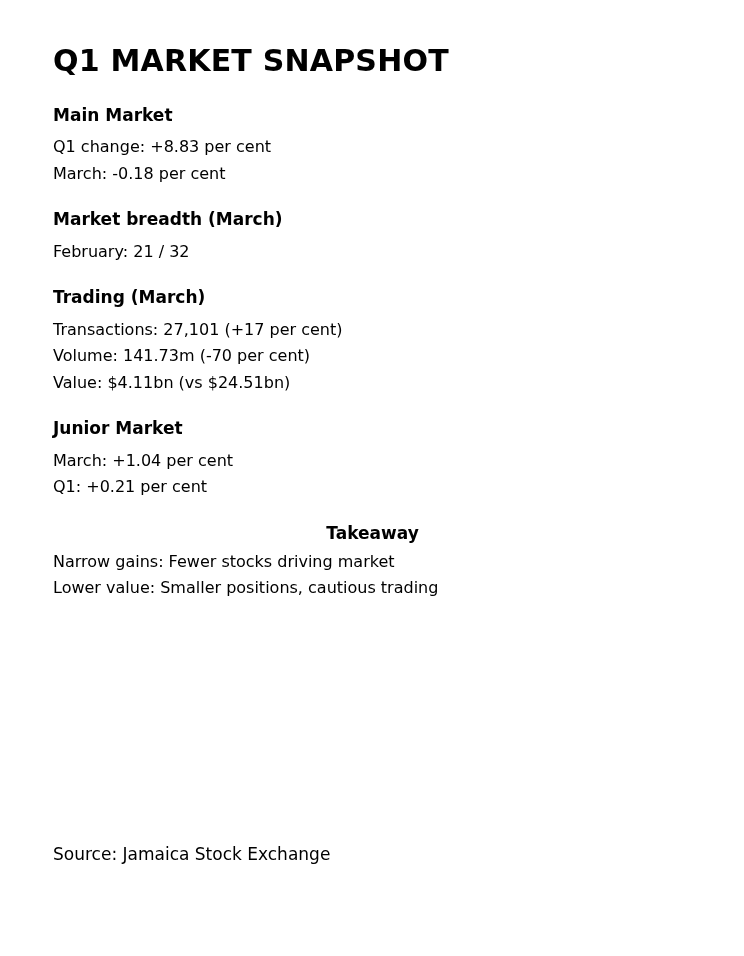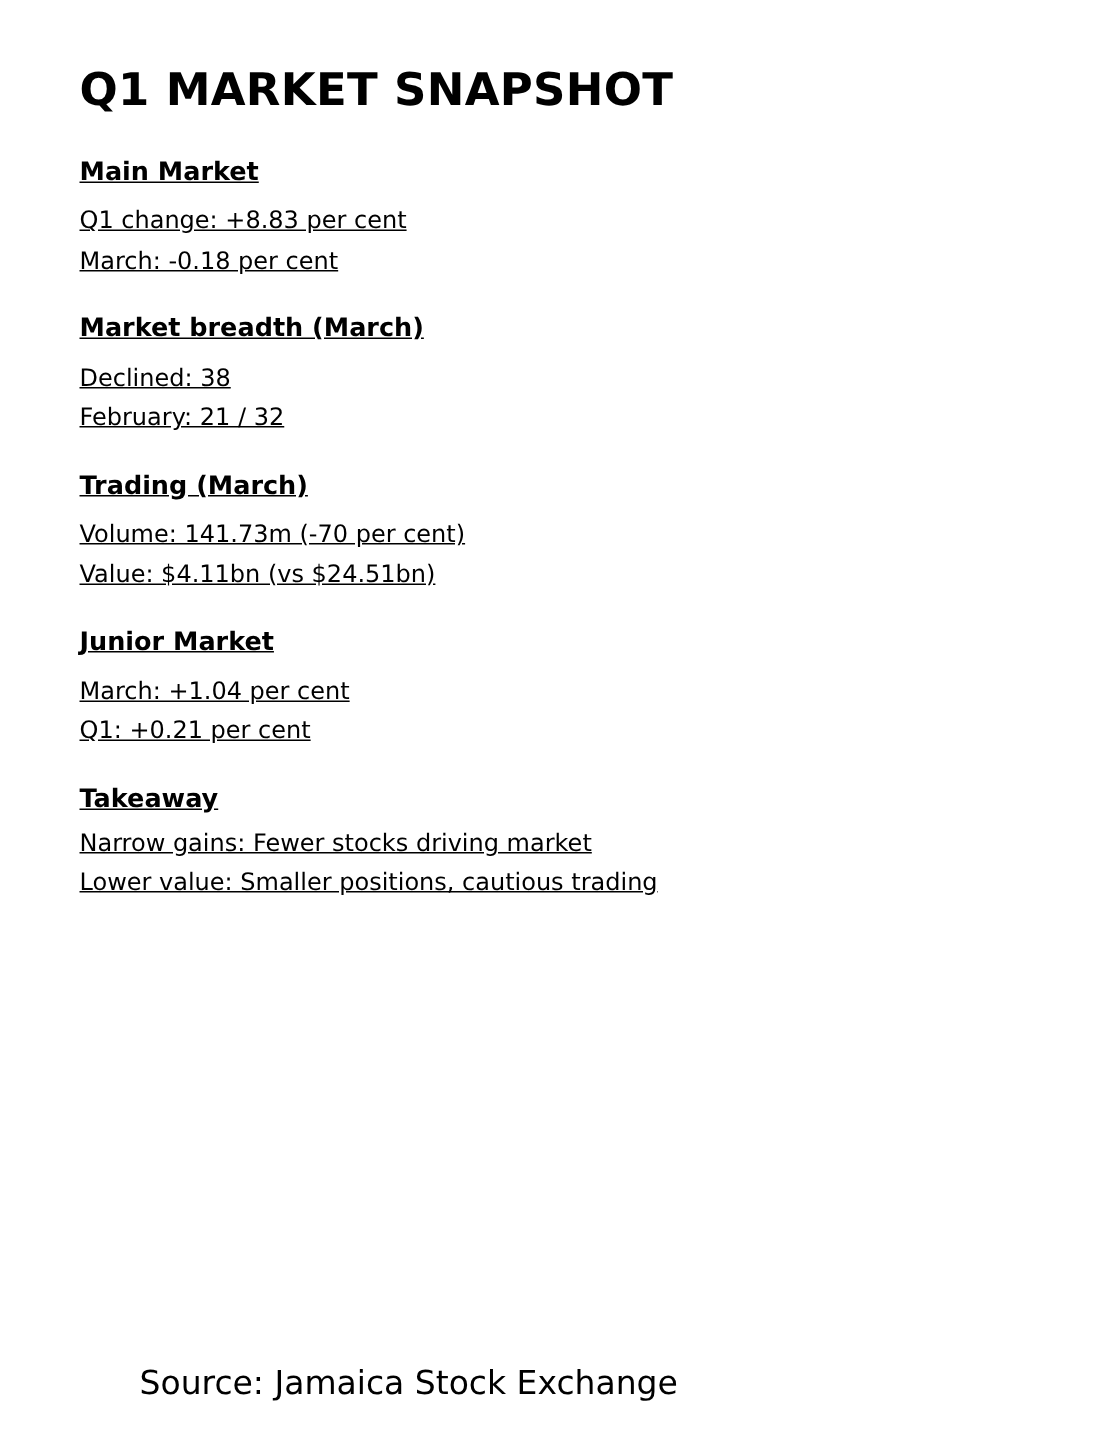--- a/index.html
+++ b/index.html
@@ -25,69 +25,68 @@
   }
   .doc-title {
     font-size: 30px;
     font-weight: bold;
     letter-spacing: 0.2px;
     margin: 0 0 28px 0;
     line-height: 1.1;
   }
   .section {
     margin-bottom: 22px;
-    text-decoration: underline;
   }
   .section-heading {
     font-size: 17px;
     font-weight: bold;
     margin: 0 0 9px 0;
     line-height: 1.2;
   }
   .section-line {
     font-size: 16px;
     line-height: 26.5px;
     margin: 0;
     white-space: pre;
   }
   .section.tight .section-heading {
     margin-bottom: 6px;
+    text-align: center;
   }
   .source {
     position: absolute;
     left: 53px;
-    top: 912px;
-    font-size: 22px;
+    top: 843px;
+    font-size: 17px;
     line-height: 22px;
     white-space: pre;
-    margin-left: 40px;
   }
 </style>
 </head>
 <body>
 
 <div class="page">
 
   <h1 class="doc-title">Q1 MARKET SNAPSHOT</h1>
 
   <div class="section">
     <div class="section-heading">Main Market</div>
     <p class="section-line">Q1 change: +8.83 per cent</p>
     <p class="section-line">March: -0.18 per cent</p>
   </div>
 
   <div class="section">
     <div class="section-heading">Market breadth (March)</div>
-    <p class="section-line">Declined: 38</p>
     <p class="section-line">February: 21 / 32</p>
   </div>
 
 
   <div class="section">
     <div class="section-heading">Trading (March)</div>
+    <p class="section-line">Transactions: 27,101 (+17 per cent)</p>
     <p class="section-line">Volume: 141.73m (-70 per cent)</p>
     <p class="section-line">Value: $4.11bn (vs $24.51bn)</p>
   </div>
 
   <div class="section">
     <div class="section-heading">Junior Market</div>
     <p class="section-line">March: +1.04 per cent</p>
     <p class="section-line">Q1: +0.21 per cent</p>
   </div>
 

